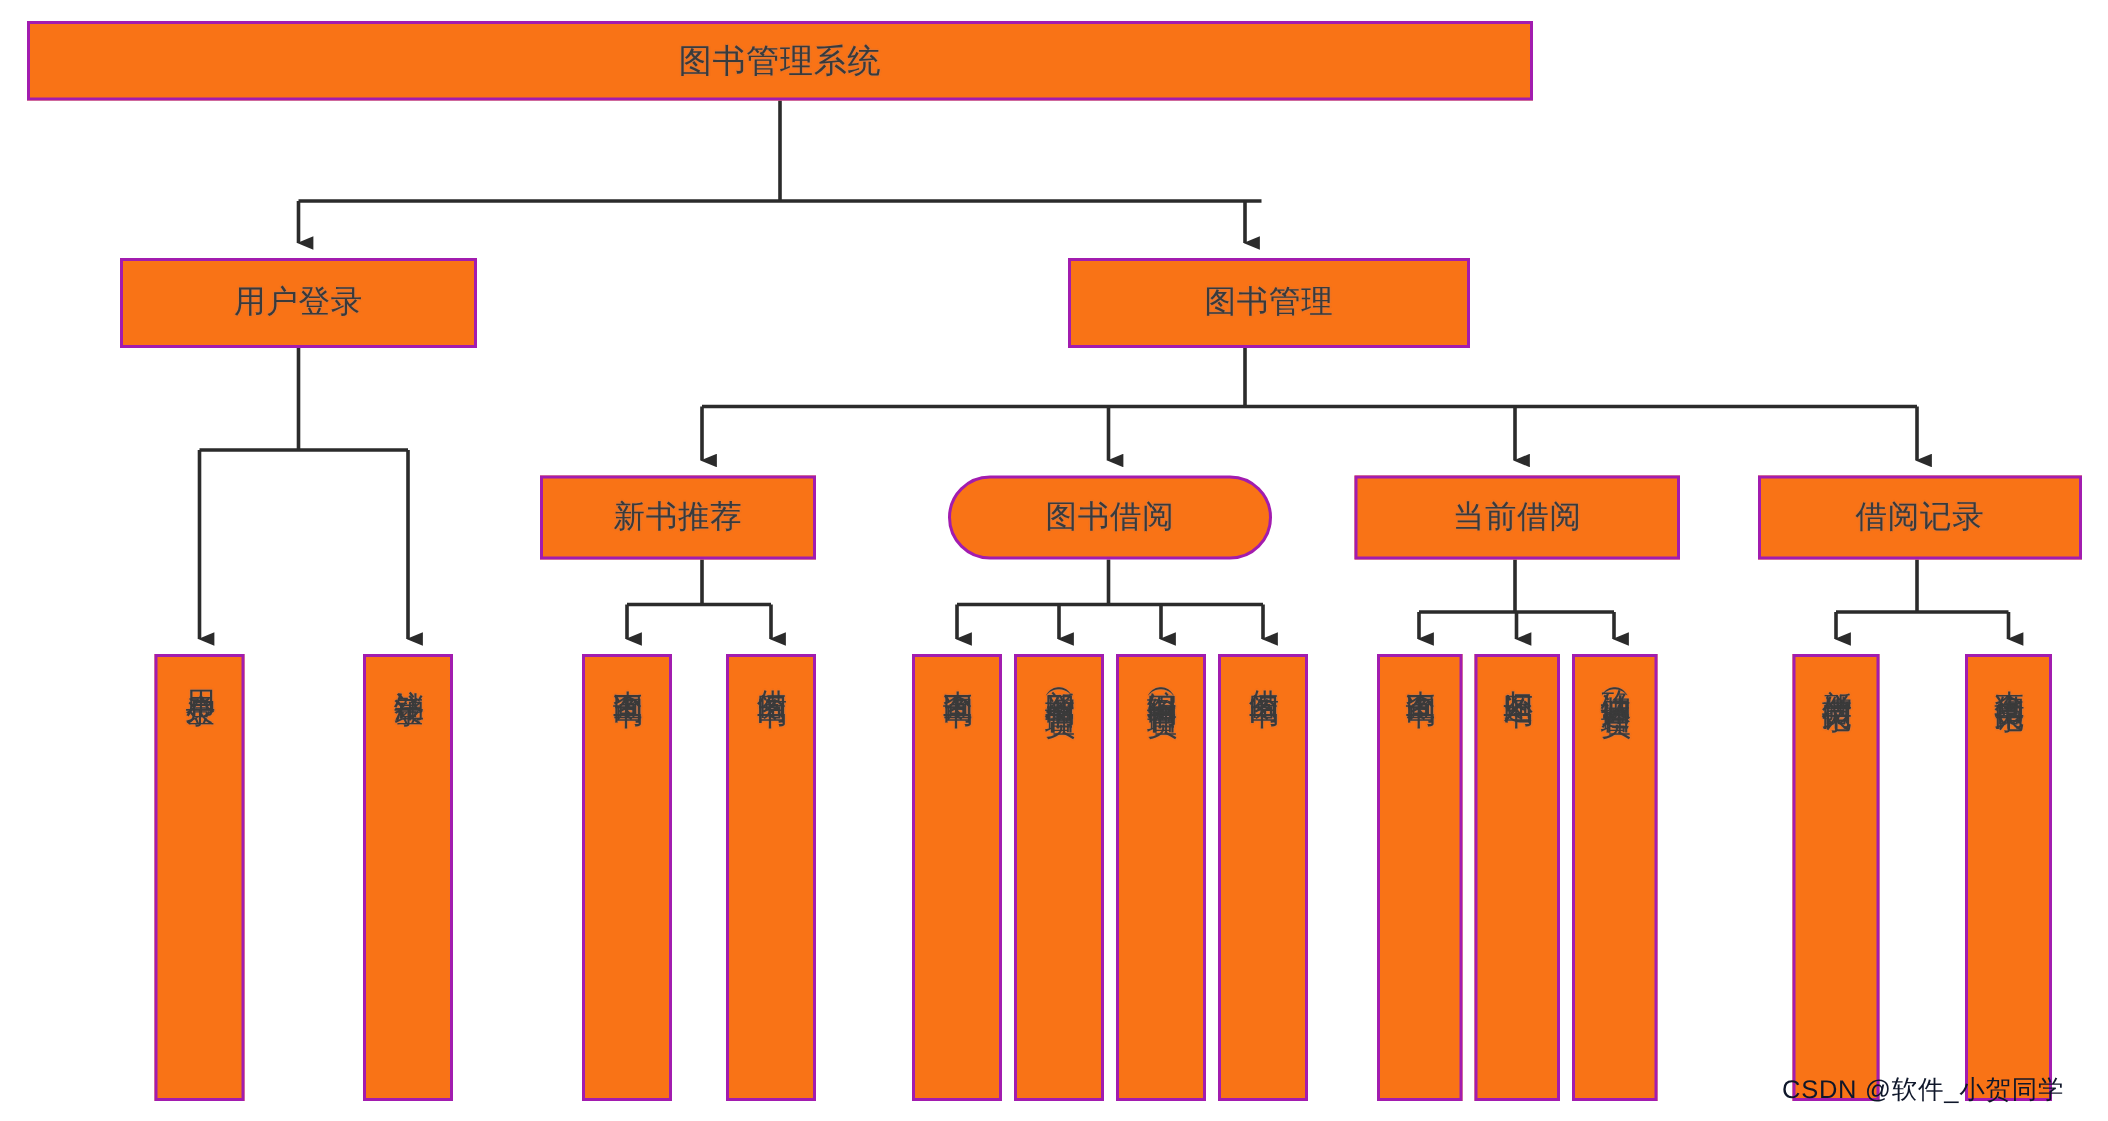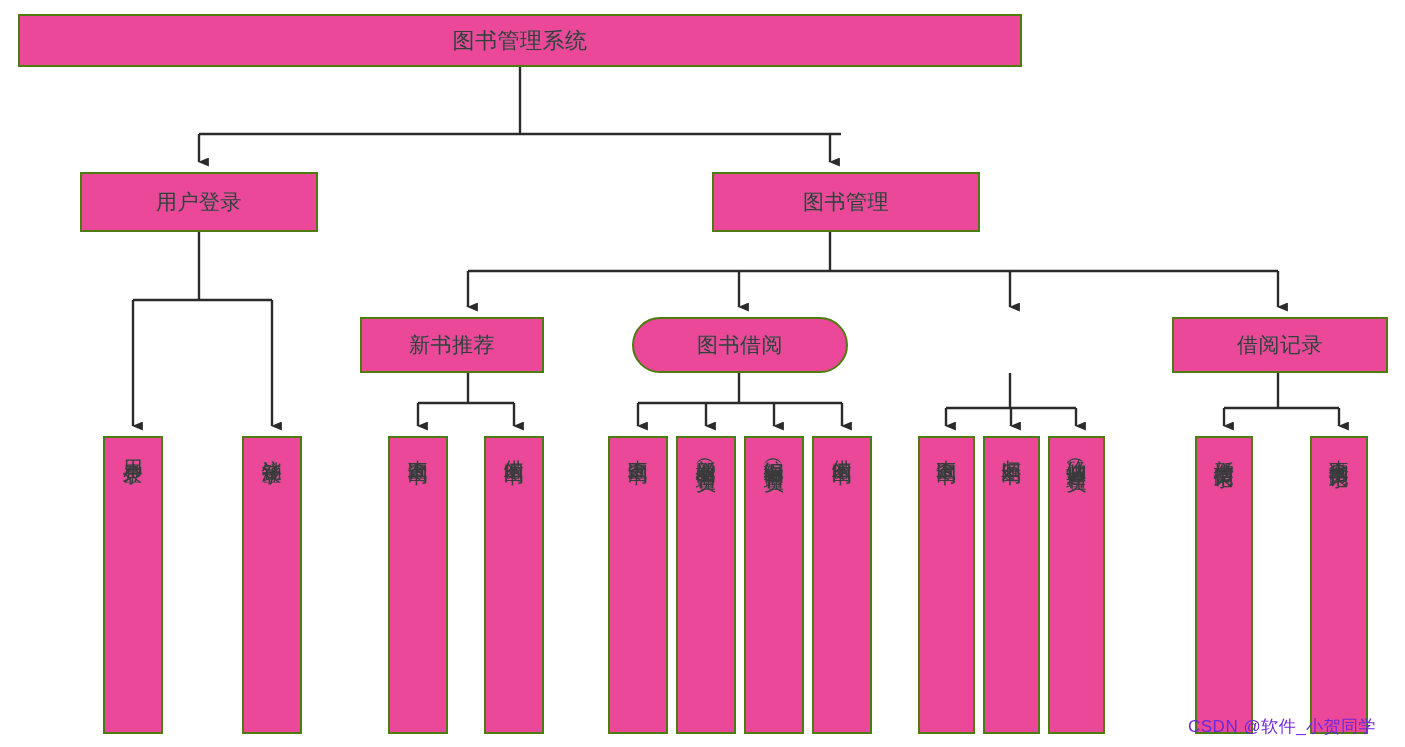--- a/index.html
+++ b/index.html
@@ -3,22 +3,22 @@
 <meta charset="utf-8">
 <style>
   html,body{margin:0;padding:0;background:#ffffff;}
   body{font-family:"Liberation Sans","DejaVu Sans",sans-serif;}
   #stage{position:relative;width:1405px;height:747px;background:#ffffff;overflow:hidden;}
   #edges{position:absolute;left:0;top:0;width:1405px;height:747px;pointer-events:none;}
 
   .node{
     position:absolute;
     box-sizing:border-box;
-    background:#ec4899;
-    border:2px solid #4d7c0f;
+    background:#f97316;
+    border:2px solid #a21caf;
     display:flex;
     align-items:center;
     justify-content:center;
     color:#3a3a3a;
   }
   .node .lbl{
     display:block;
     color:#3a3a3a;
     text-shadow:0 0 1px rgba(120,140,200,.55), 0 0 1px rgba(190,120,60,.35);
     line-height:1.16;
@@ -34,21 +34,21 @@
   .node.v .lbl{
     writing-mode:vertical-rl;
     text-orientation:upright;
     font-size:20px;
     line-height:1.22;
     letter-spacing:2px;
   }
 
   #watermark{
     position:absolute;
-    color:#6d28d9;
+    color:#0f172a;
     font-size:17px;
     white-space:nowrap;
     letter-spacing:.5px;
   }
 </style>
 </head>
 <body>
 
 <div id="stage">
 
@@ -112,20 +112,23 @@
   <div class="node h" style="left: 712px; top: 172px; width: 268px; height: 60px;">
     <span class="lbl">图书管理</span>
   </div>
 
   <div class="node h" style="left: 360px; top: 317px; width: 184px; height: 56px;">
     <span class="lbl">新书推荐</span>
   </div>
   <div class="node h" style="left: 632px; top: 317px; width: 216px; height: 56px; border-radius: 28px;">
     <span class="lbl">图书借阅</span>
   </div>
+  <div class="node h" style="left: 903px; top: 317px; width: 217px; height: 56px;">
+    <span class="lbl">当前借阅</span>
+  </div>
   <div class="node h" style="left: 1172px; top: 317px; width: 216px; height: 56px; text-align: right;">
     <span class="lbl">借阅记录</span>
   </div>
 
   <div class="node v" style="left: 103px; top: 436px; width: 60px; height: 298px;">
     <span class="lbl">用户登录</span>
   </div>
   <div class="node v" style="left: 242px; top: 436px; width: 60px; height: 298px;">
     <span class="lbl">注销登录</span>
   </div>

